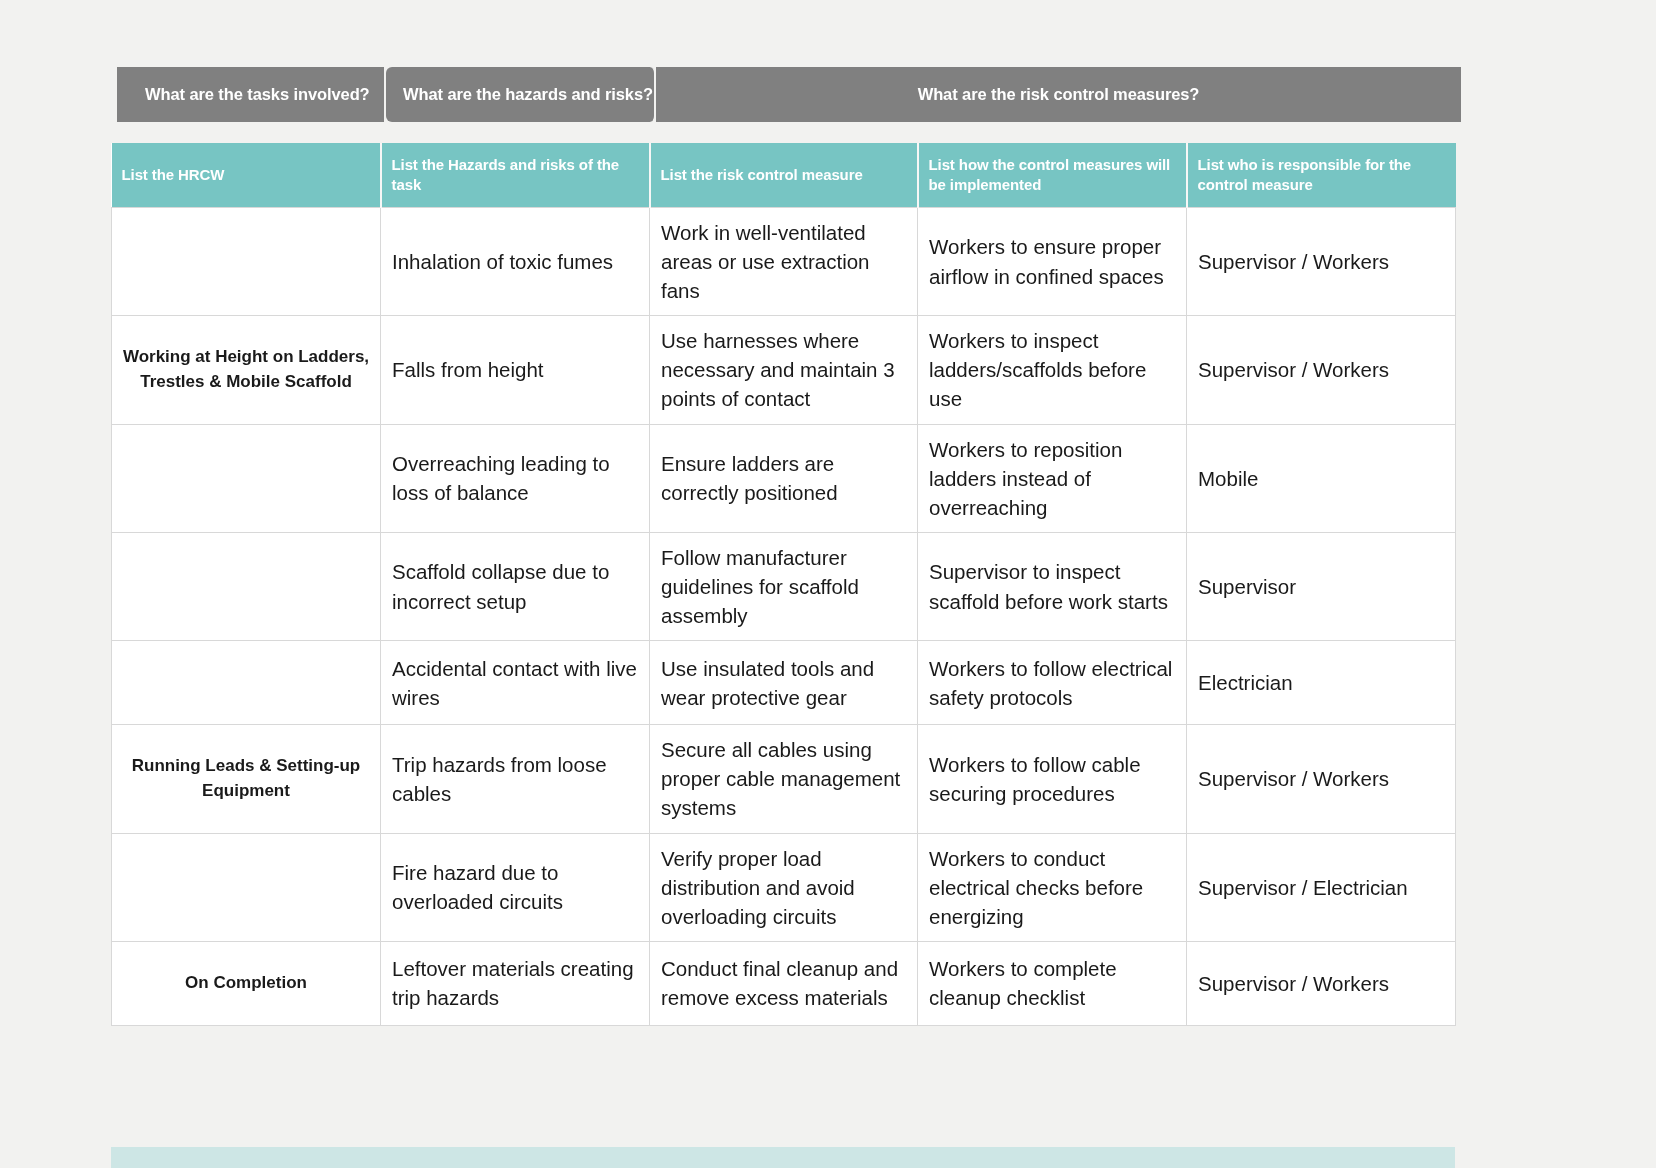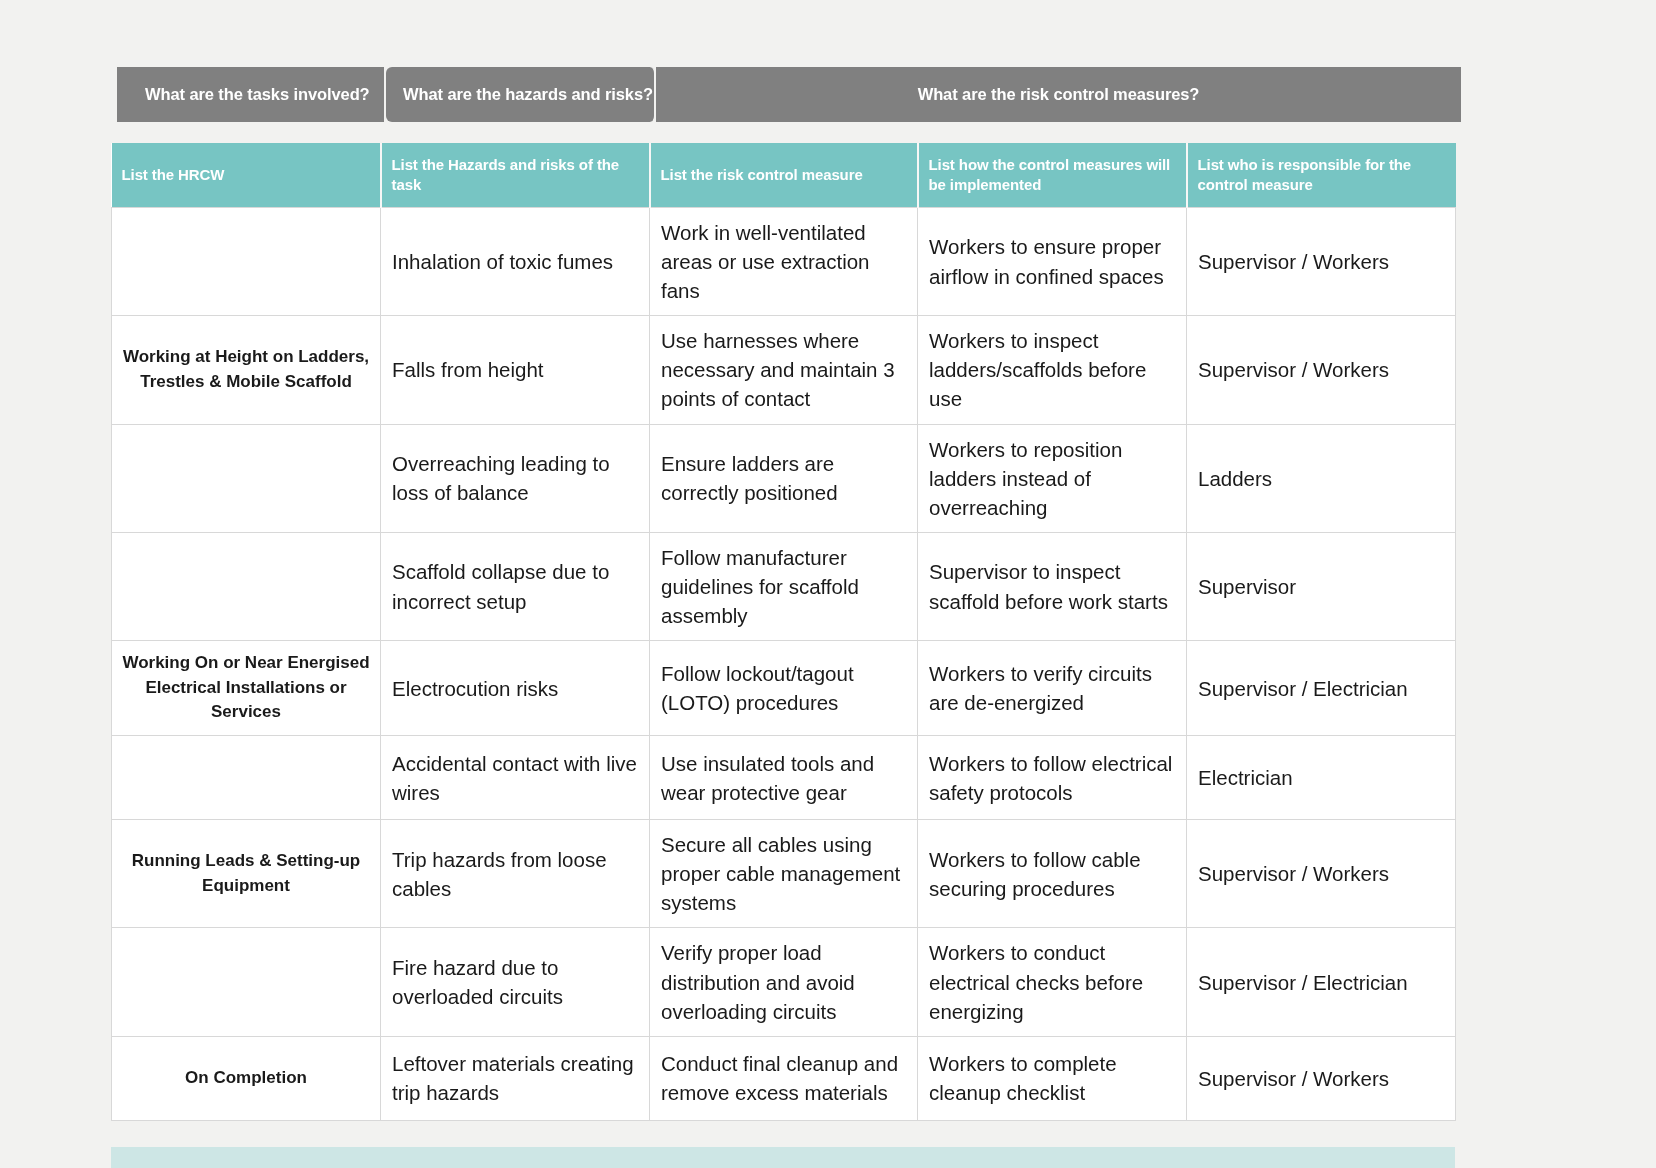--- a/index.html
+++ b/index.html
@@ -149,37 +149,30 @@
           <td>Falls from height</td>
           <td>Use harnesses where necessary and maintain 3 points of contact</td>
           <td>Workers to inspect ladders/scaffolds before use</td>
           <td>Supervisor / Workers</td>
         </tr>
         <tr>
           <td class="task empty"></td>
           <td>Overreaching leading to loss of balance</td>
           <td>Ensure ladders are correctly positioned</td>
           <td>Workers to reposition ladders instead of overreaching</td>
-          <td>Ladders</td>
+          <td>Mobile</td>
         </tr>
         <tr>
           <td class="task empty"></td>
           <td>Scaffold collapse due to incorrect setup</td>
           <td>Follow manufacturer guidelines for scaffold assembly</td>
           <td>Supervisor to inspect scaffold before work starts</td>
           <td>Supervisor</td>
         </tr>
         <tr>
-          <td class="task">Working On or Near Energised Electrical Installations or Services</td>
-          <td>Electrocution risks</td>
-          <td>Follow lockout/tagout (LOTO) procedures</td>
-          <td>Workers to verify circuits are de-energized</td>
-          <td>Supervisor / Electrician</td>
-        </tr>
-        <tr>
           <td class="task empty"></td>
           <td>Accidental contact with live wires</td>
           <td>Use insulated tools and wear protective gear</td>
           <td>Workers to follow electrical safety protocols</td>
           <td>Electrician</td>
         </tr>
         <tr>
           <td class="task">Running Leads &amp; Setting-up Equipment</td>
           <td>Trip hazards from loose cables</td>
           <td>Secure all cables using proper cable management systems</td>

